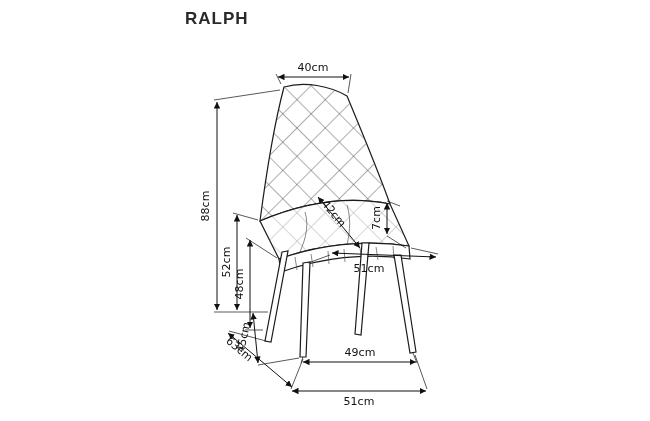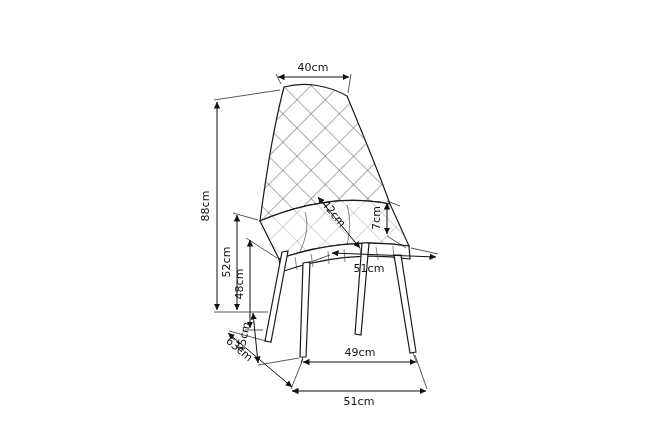--- a/index.html
+++ b/index.html
@@ -32,20 +32,21 @@
   .stitch       { stroke: #555555; stroke-width: 0.7; }
   .dim-line     { stroke: #111111; stroke-width: 1; fill: none; }
   .ext-line     { stroke: #111111; stroke-width: 0.7; fill: none; }
   .dim-text     { font: 11px "DejaVu Sans", sans-serif; fill: #111111; }
 </style>
 </head>
 <body>
 
 <div class="page">
 
+  <div class="product-title">RALPH</div>
 
   <svg class="diagram" width="650" height="421" viewBox="0 0 650 421">
 
     <defs>
       <pattern id="quilt" width="20" height="20" patternUnits="userSpaceOnUse" patternTransform="rotate(45)">
         <path d="M0,0 L0,20 M0,0 L20,0" stroke="#4a4a4a" stroke-width="0.9" fill="none"></path>
       </pattern>
       <marker id="ah" viewBox="0 0 10 10" refX="10" refY="5" markerWidth="6.5" markerHeight="6.5" orient="auto-start-reverse">
         <path d="M0,0 L10,5 L0,10 Z" fill="#111111"></path>
       </marker>

